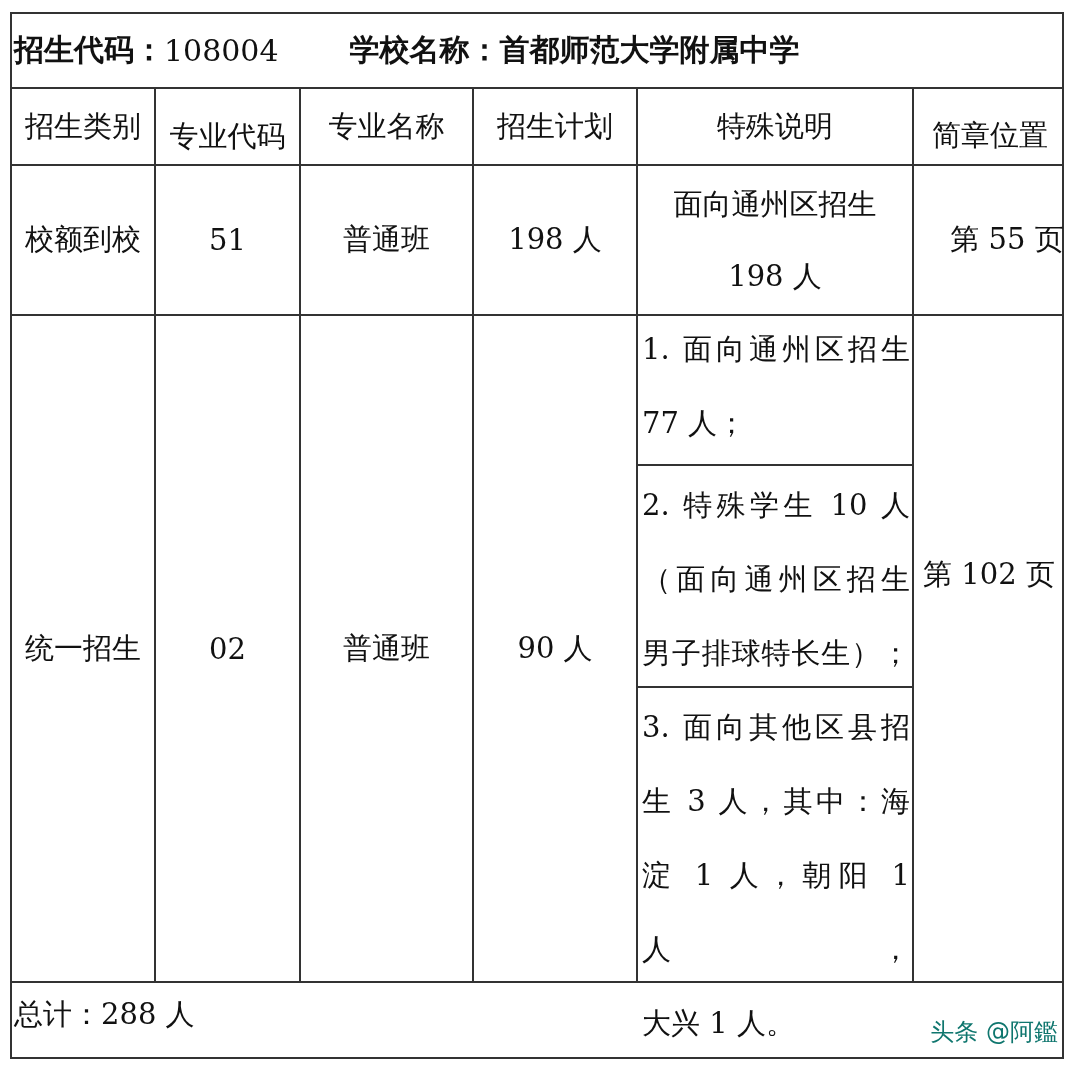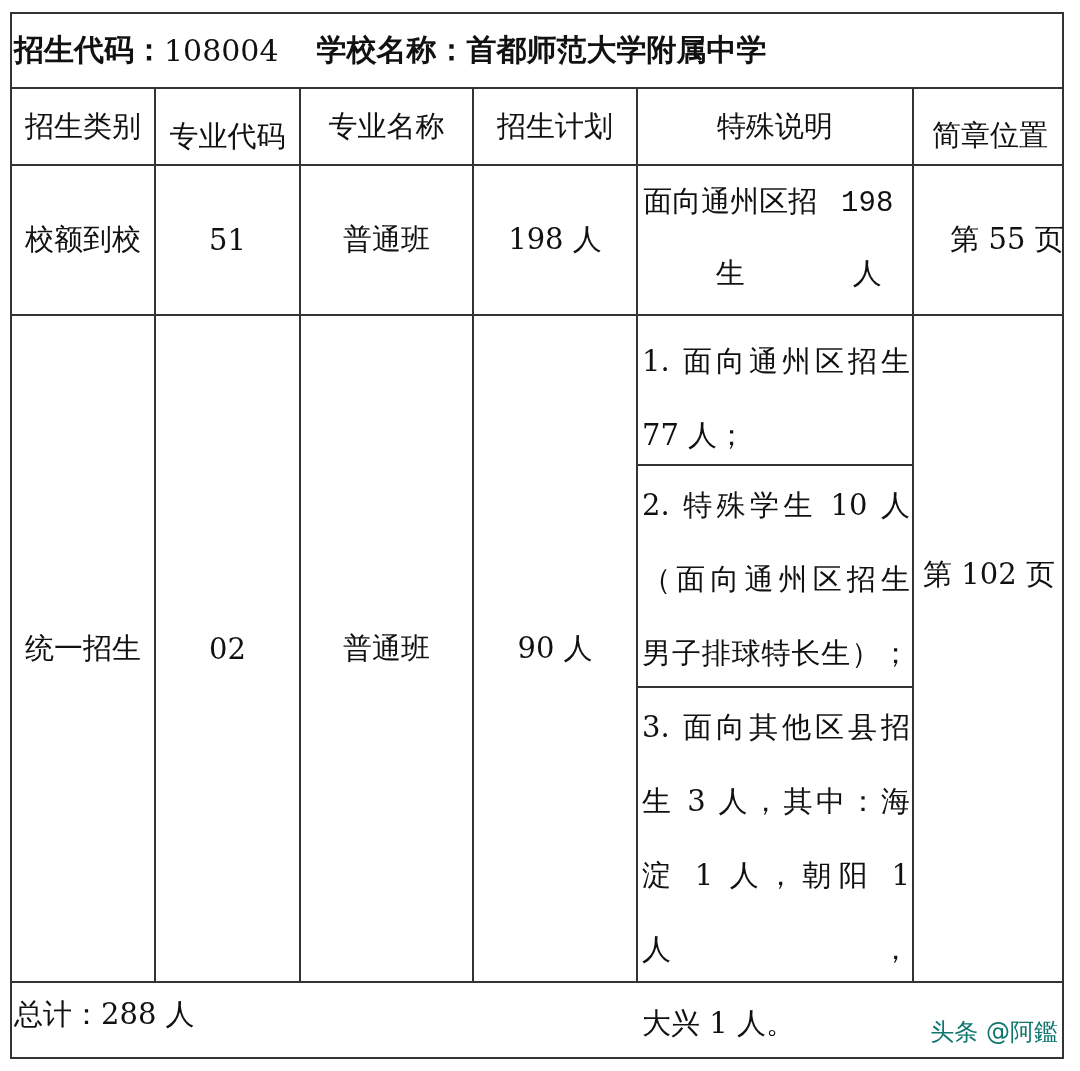--- a/index.html
+++ b/index.html
@@ -7,32 +7,32 @@
          font-family:"DejaVu Serif","Liberation Serif",serif; color:#111; }
   .frame { position:absolute; left:10px; top:12px; width:1054px; height:1047px;
            border:2px solid #333; box-sizing:border-box; }
   .hline, .vline { position:absolute; background:#333; }
   .hline { height:2px; }
   .vline { width:2px; }
   .cell { position:absolute; display:flex; align-items:center; justify-content:center;
           text-align:center; font-size:29px; box-sizing:border-box; }
   .title { position:absolute; left:14px; top:22px; height:56px; display:flex; align-items:center;
            font-size:30px; font-weight:bold; white-space:pre; }
-  .title .school { margin-left:38px; }
+  .title .school { margin-left:71px; }
   .note { position:absolute; left:640px; width:272px; font-size:29px; line-height:74px;
           text-align:justify; text-align-last:justify; box-sizing:border-box; padding:0 2px; }
   .note span { display:block; }
   .note span.last { text-align-last:left; }
-  .note1 { top:324px; }
+  .note1 { top:312px; }
   .note2 { top:468px; }
   .note3 { top:690px; }
   .total { position:absolute; left:14px; top:995px; font-size:29px; }
   .watermark { position:absolute; right:22px; top:1016px; font-size:24px; color:#0f766e;
                font-family:"DejaVu Sans","Liberation Sans",sans-serif; }
-  .multi { flex-direction:row; line-height:38px;font-family:Liberation Mono, monospace; }
+  .multi { flex-direction:column; line-height:38px; }
 </style>
 </head>
 <body>
 
 <div class="frame"></div>
 
 <div class="hline" style="left:10px;top:87px;width:1054px;"></div>
 <div class="hline" style="left:10px;top:164px;width:1054px;"></div>
 <div class="hline" style="left:10px;top:314px;width:1054px;"></div>
 <div class="hline" style="left:636px;top:464px;width:278px;"></div>

